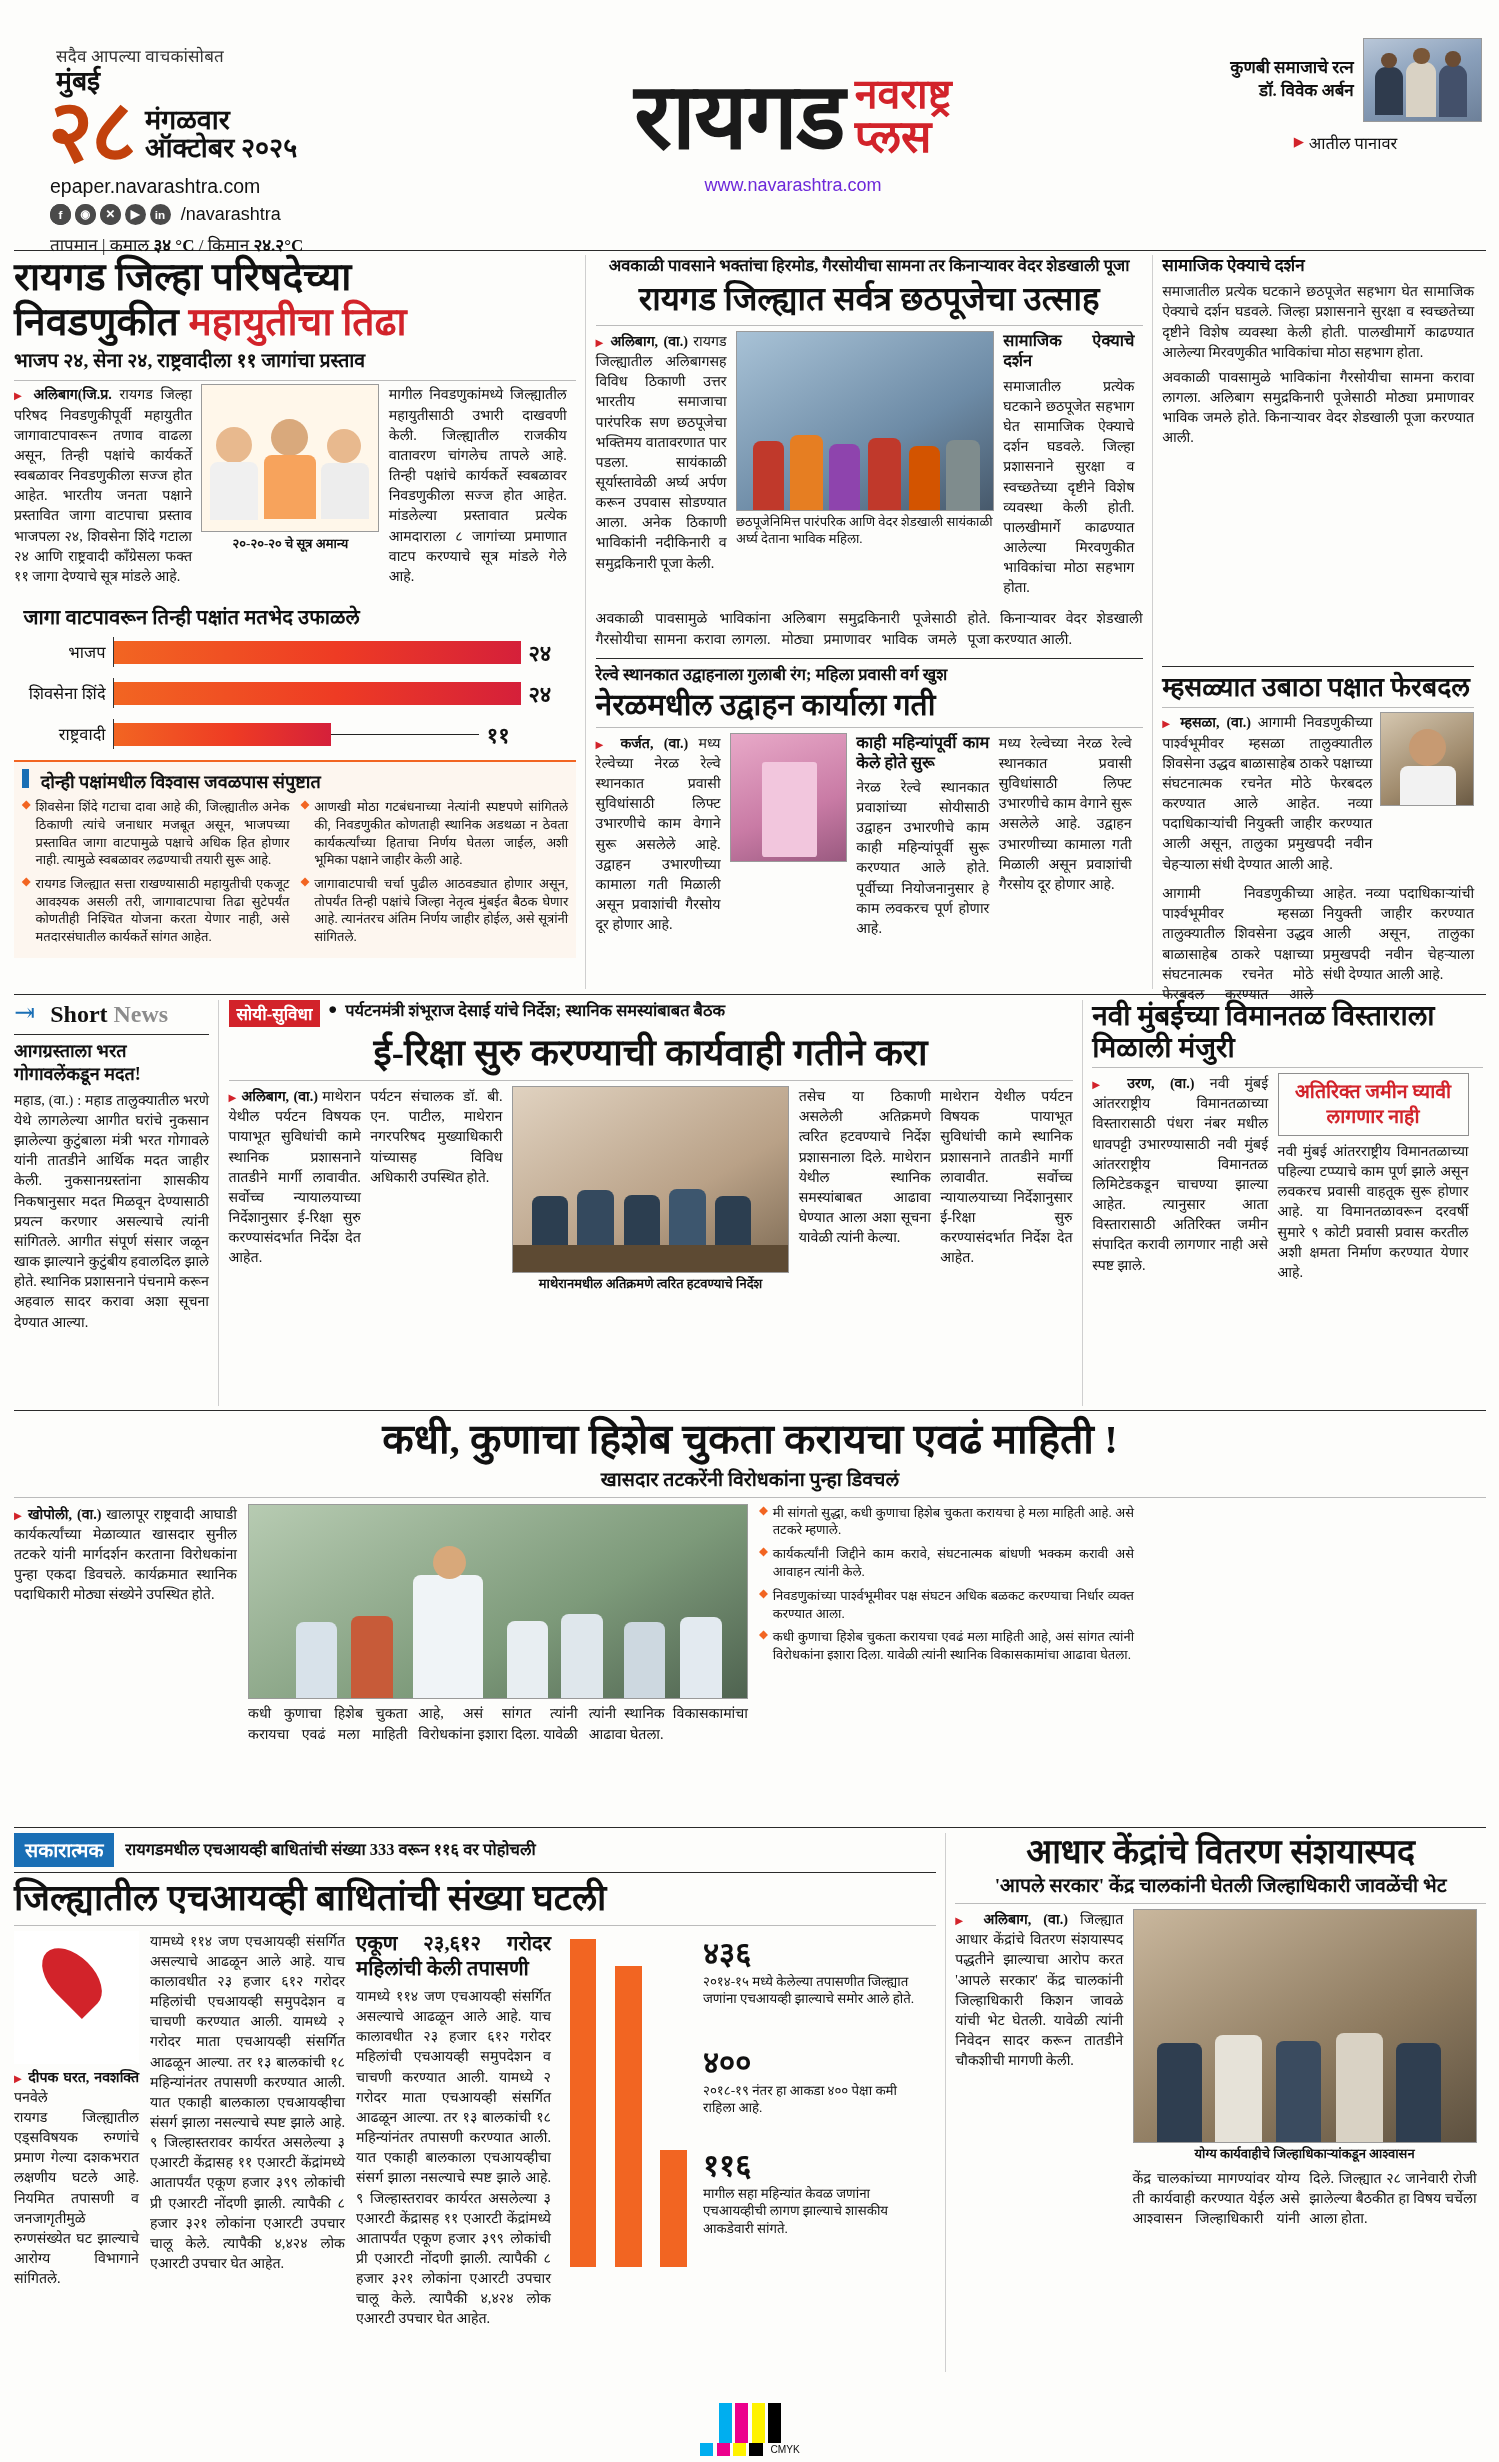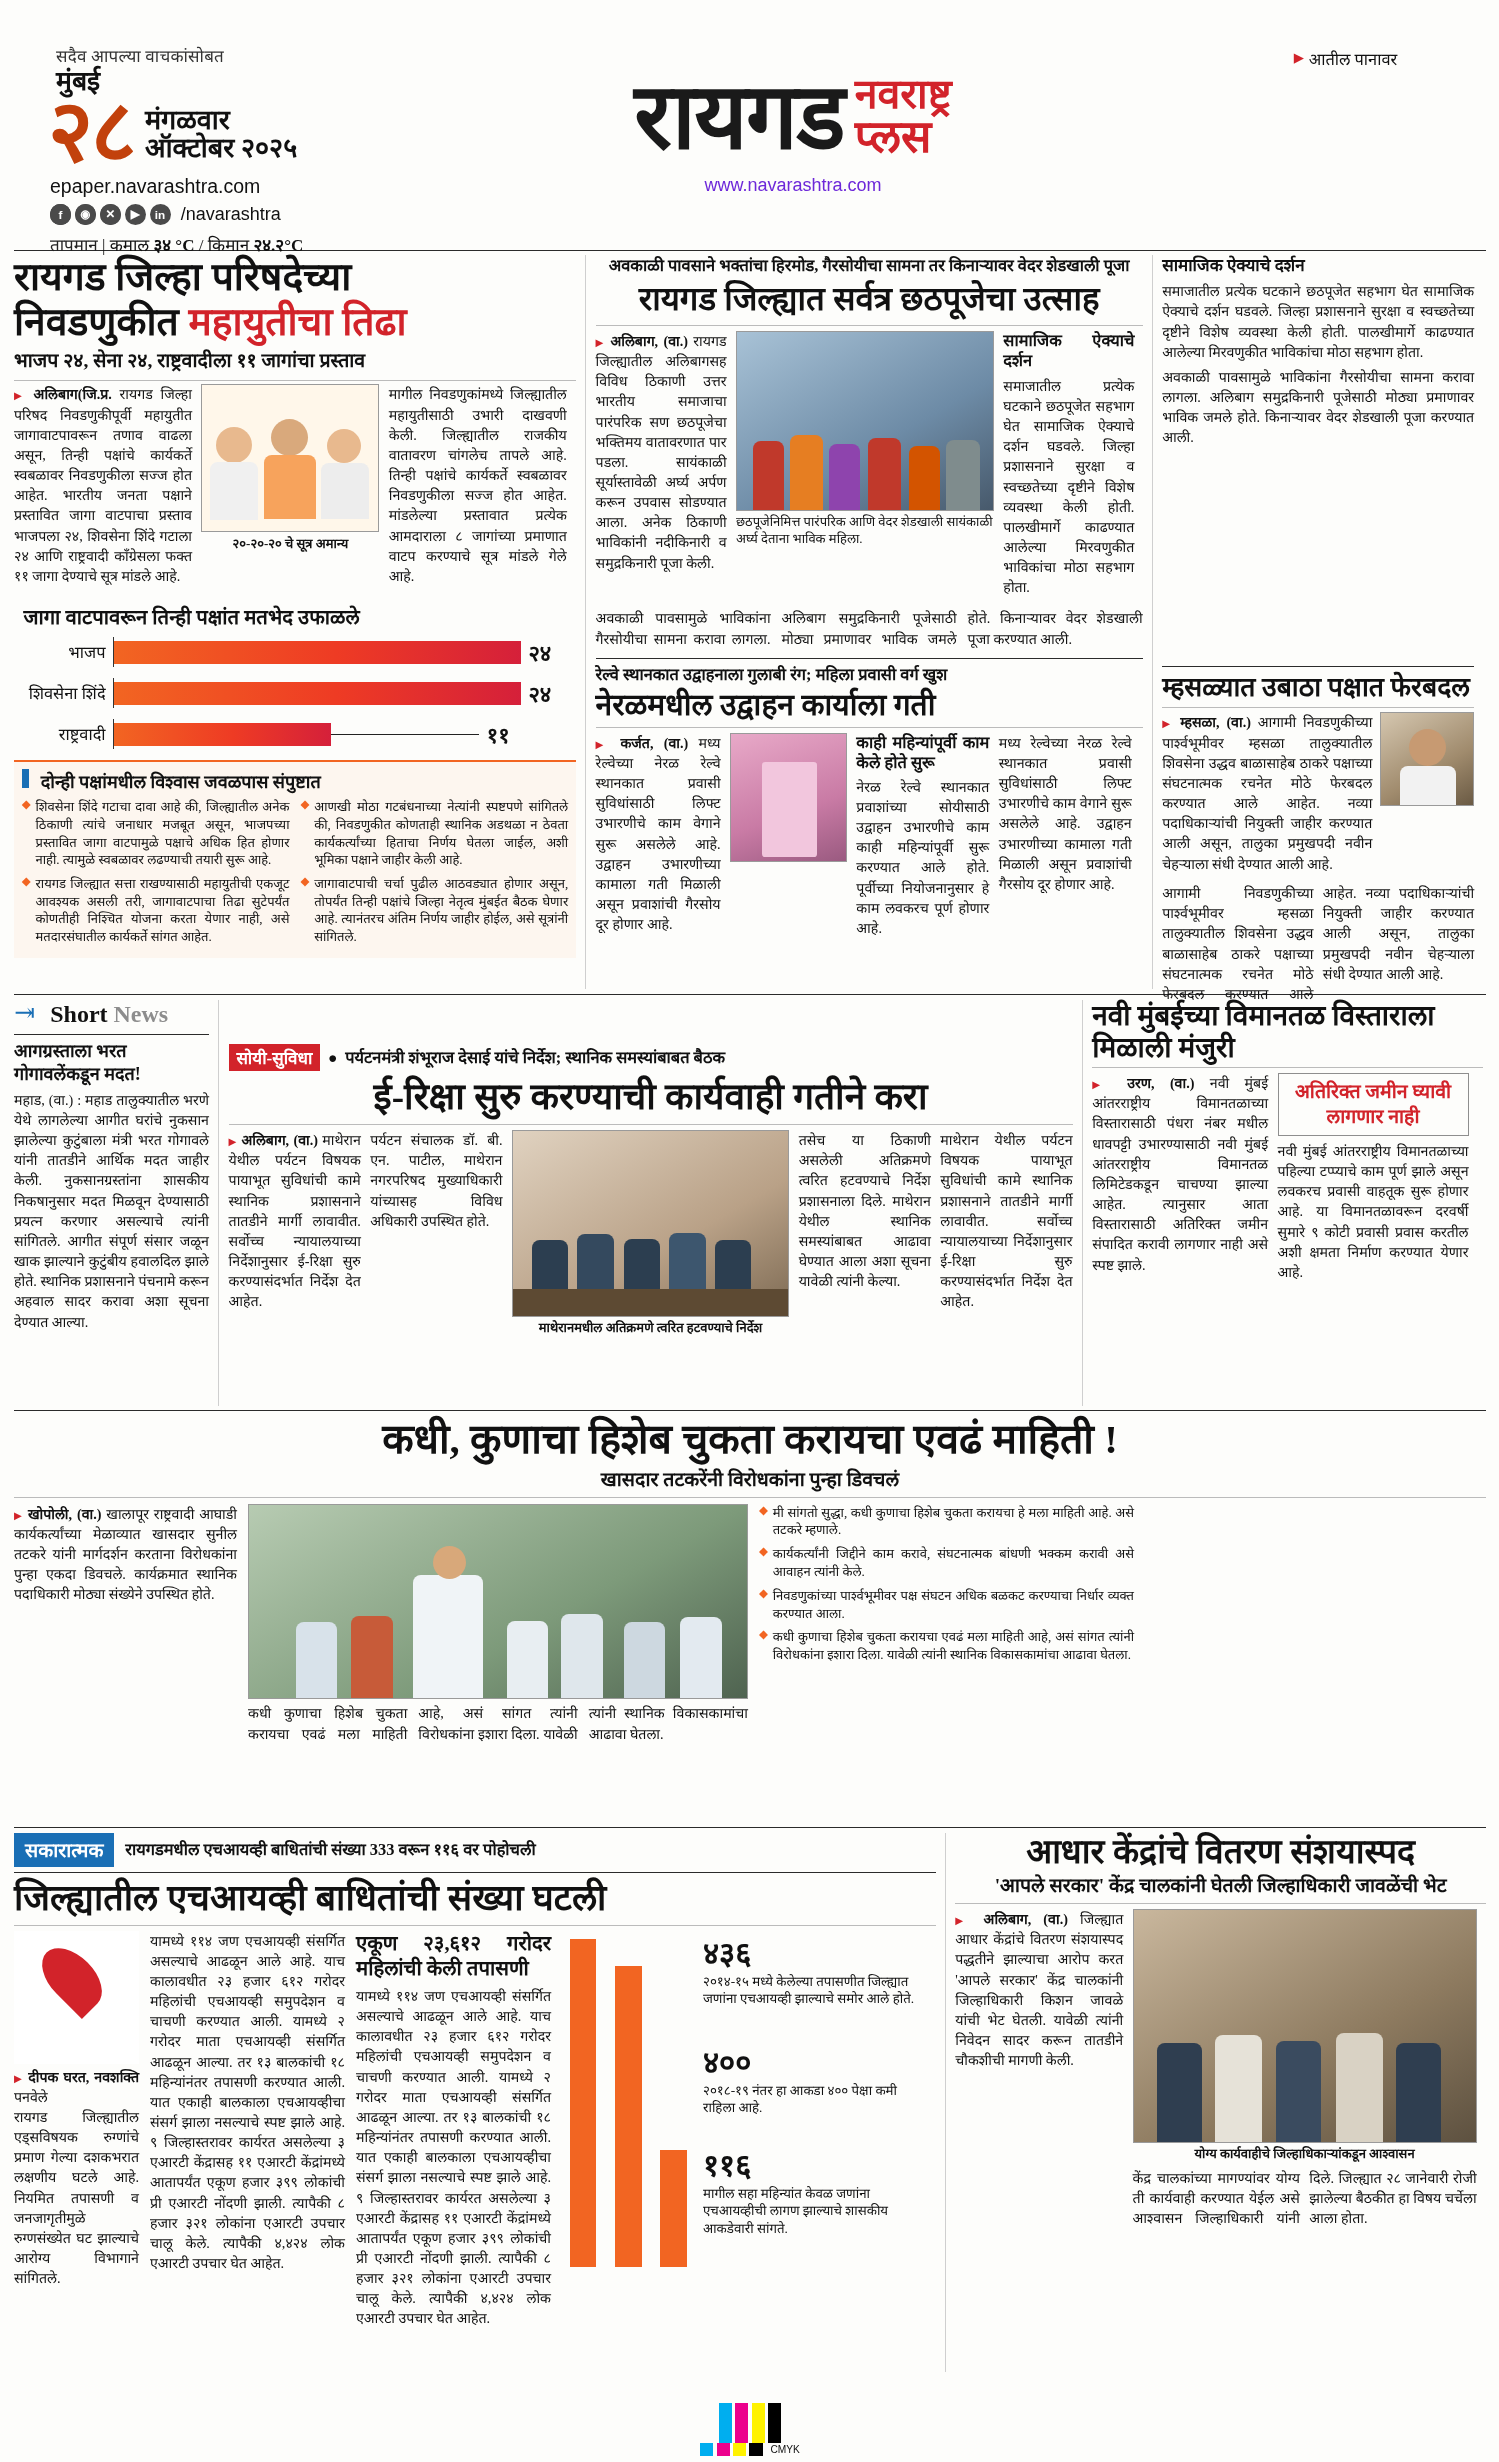--- a/index.html
+++ b/index.html
@@ -167,20 +167,31 @@
         <div class="logo-main">रायगड</div>
         <div class="logo-sub">
           <span>नवराष्ट्र</span>
           <span class="l2">प्लस</span>
         </div>
       </div>
       <div class="mh-url">www.navarashtra.com</div>
     </div>
 
     <div class="mh-right">
+      <div class="mh-promo">
+        <div class="mh-promo-txt">कुणबी समाजाचे रत्न डॉ. विवेक अर्बन</div>
+        <div class="mh-photo">
+          <span class="p1"></span>
+            <span class="p2"></span>
+            <span class="p3"></span>
+          <span class="h1"></span>
+            <span class="h2"></span>
+            <span class="h3"></span>
+        </div>
+      </div>
       <div class="mh-inside">
         <span class="arrow-r">▶</span>
         <span>आतील पानावर</span>
       </div>
     </div>
   </div>
 
   <hr class="rule">
 
   <div class="cols" style="height:734px;">
@@ -360,21 +371,21 @@
         <span class="g">News</span></span>
       </div>
       <hr class="rule">
       <div class="sub" style="font-size:18px;">आगग्रस्ताला भरत गोगावलेंकडून मदत!</div>
       <div class="body-txt" style="margin-top:4.7px;">महाड, (वा.) : महाड तालुक्यातील भरणे येथे लागलेल्या आगीत घरांचे नुकसान झालेल्या कुटुंबाला मंत्री भरत गोगावले यांनी तातडीने आर्थिक मदत जाहीर केली. नुकसानग्रस्तांना शासकीय निकषानुसार मदत मिळवून देण्यासाठी प्रयत्न करणार असल्याचे त्यांनी सांगितले. आगीत संपूर्ण संसार जळून खाक झाल्याने कुटुंबीय हवालदिल झाले होते. स्थानिक प्रशासनाने पंचनामे करून अहवाल सादर करावा अशा सूचना देण्यात आल्या.</div>
     </div>
 
     <div class="sep"></div>
 
     <div class="col" style="width:844px;">
-      <div style="display:flex; align-items:center; gap:7.8px;margin-top:44px;">
+      <div style="display:flex; align-items:flex-start; gap:7.8px;">
         <span class="tag-red">सोयी-सुविधा</span>
         <span style="font-size:15.6px;">●</span>
         <span class="kicker">पर्यटनमंत्री शंभूराज देसाई यांचे निर्देश; स्थानिक समस्यांबाबत बैठक</span>
       </div>
       <h1 class="head" style="font-size:37px; text-align:center; margin:4.7px 0 6.2px;">ई-रिक्षा सुरु करण्याची कार्यवाही गतीने करा</h1>
       <hr class="thin">
       <div style="display:flex; gap:9.4px; margin-top:4.7px;">
         <div style="width:134px;" class="body-txt">
           <p><span class="tri">▶</span> <b class="dateline">अलिबाग, (वा.)</b> <span>माथेरान येथील पर्यटन विषयक पायाभूत सुविधांची कामे स्थानिक प्रशासनाने तातडीने मार्गी लावावीत. सर्वोच्च न्यायालयाच्या निर्देशानुसार ई-रिक्षा सुरु करण्यासंदर्भात निर्देश देत आहेत.</span></p>
         </div>

